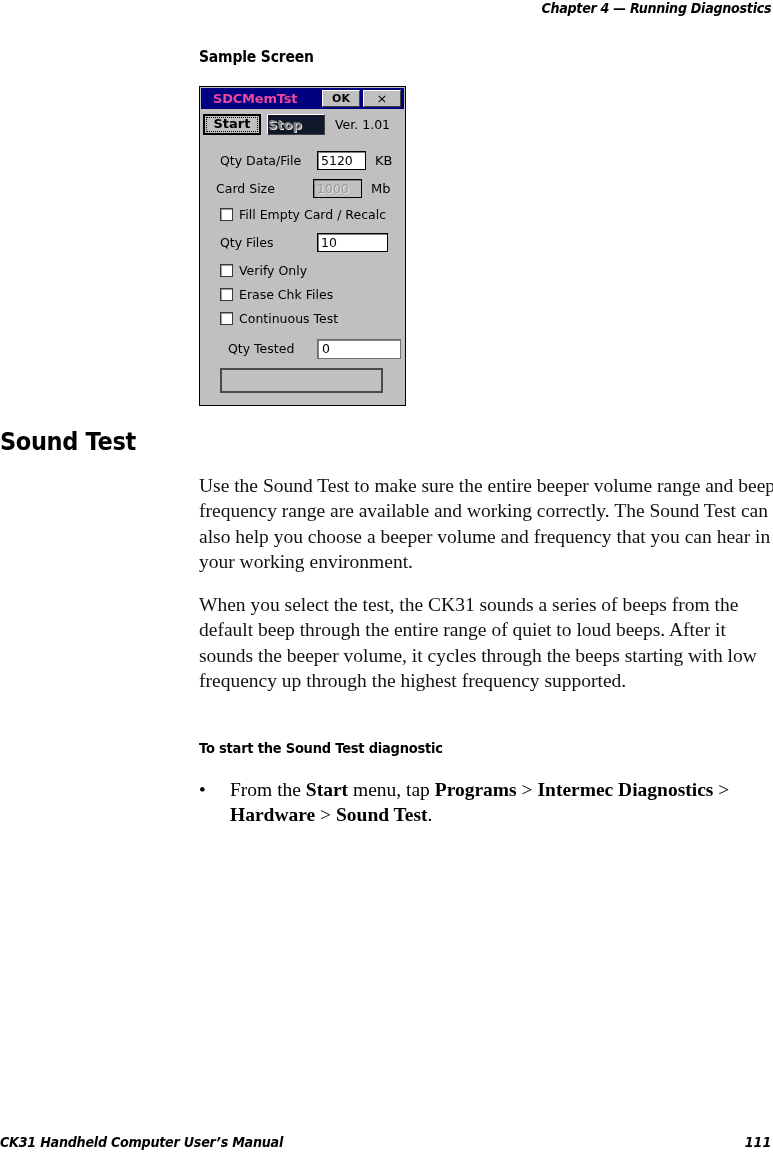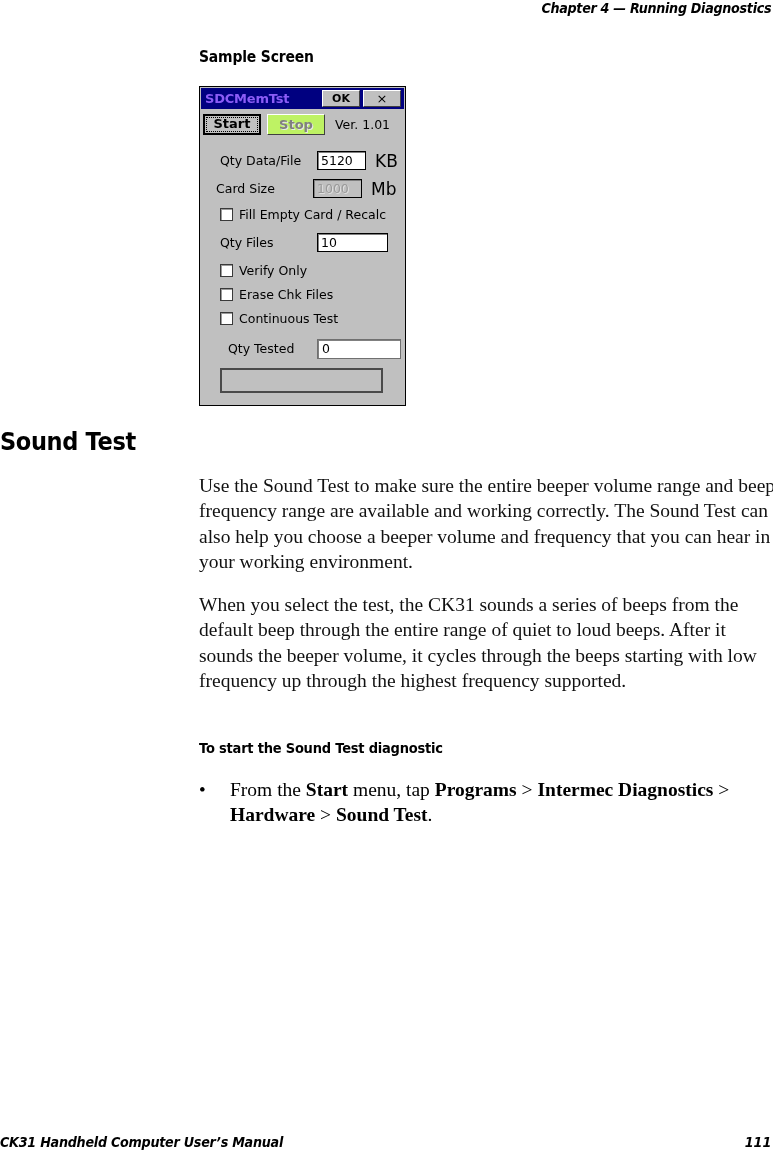--- a/index.html
+++ b/index.html
@@ -154,24 +154,24 @@
     position: absolute;
     left: 1px;
     top: 1px;
     width: 203px;
     height: 21px;
     background: #000080;
     display: flex;
     align-items: center;
   }
   .titlebar-text {
-    color: #8b5cf6;
+    color: #ec4899;
     font-weight: bold;
     font-size: 13px;
-    margin-left: 4px;
+    margin-left: 12px;
     letter-spacing: -0.2px;
     flex: 1;
   }
   .tb-btn {
     width: 38px;
     height: 17px;
     margin-right: 3px;
     background: #c0c0c0;
     border-top: 1px solid #ffffff;
     border-left: 1px solid #ffffff;
@@ -212,27 +212,27 @@
     position: absolute;
     left: 1px; top: 1px; right: 1px; bottom: 1px;
     border: 1px dotted #000;
     box-sizing: border-box;
   }
   .btn-start span { position: relative; }
   .btn-stop {
     width: 58px;
     height: 21px;
     margin-left: 6px;
-    background: #bef264;
+    background: #0f172a;
     border-top: 1px solid #ffffff;
     border-left: 1px solid #ffffff;
     border-right: 1px solid #404040;
     border-bottom: 1px solid #404040;
     box-sizing: border-box;
-    text-align: center;
+    text-align: left;
     font-size: 13px;
     font-weight: bold;
     line-height: 19px;
     color: #808080;
     text-shadow: 1px 1px 0 #e8e8e8;
   }
   .version-text {
     margin-left: 10px;
     font-size: 12.5px;
     color: #000;
@@ -256,21 +256,21 @@
     line-height: 17px;
     padding-left: 3px;
     color: #000;
     font-family: "DejaVu Sans", sans-serif;
   }
   .textbox.disabled {
     background: #c0c0c0;
     color: #9a9a9a;
     text-shadow: 1px 1px 0 #e0e0e0;
   }
-  .unit { font-size: 17px; margin-left: 9px; }
+  .unit { font-size: 13px; margin-left: 9px; }
 
   .cbrow {
     position: absolute;
     display: flex;
     align-items: center;
   }
   .checkbox {
     width: 13px;
     height: 13px;
     background: #ffffff;

